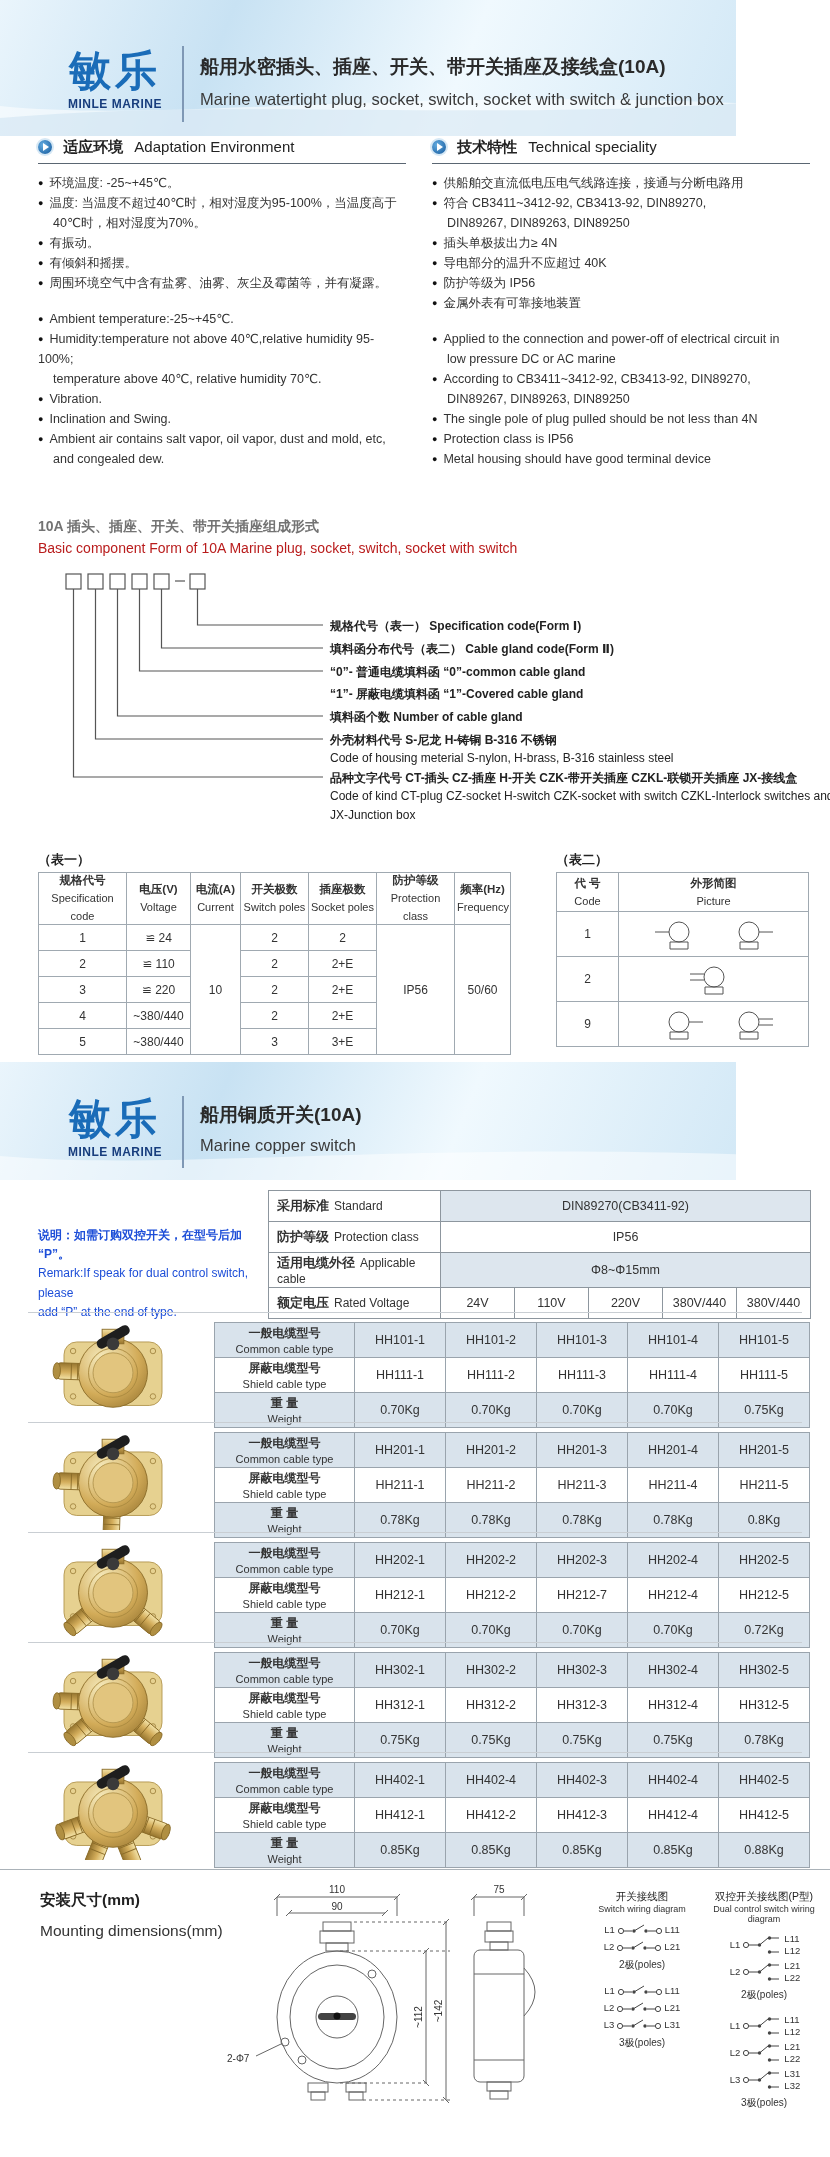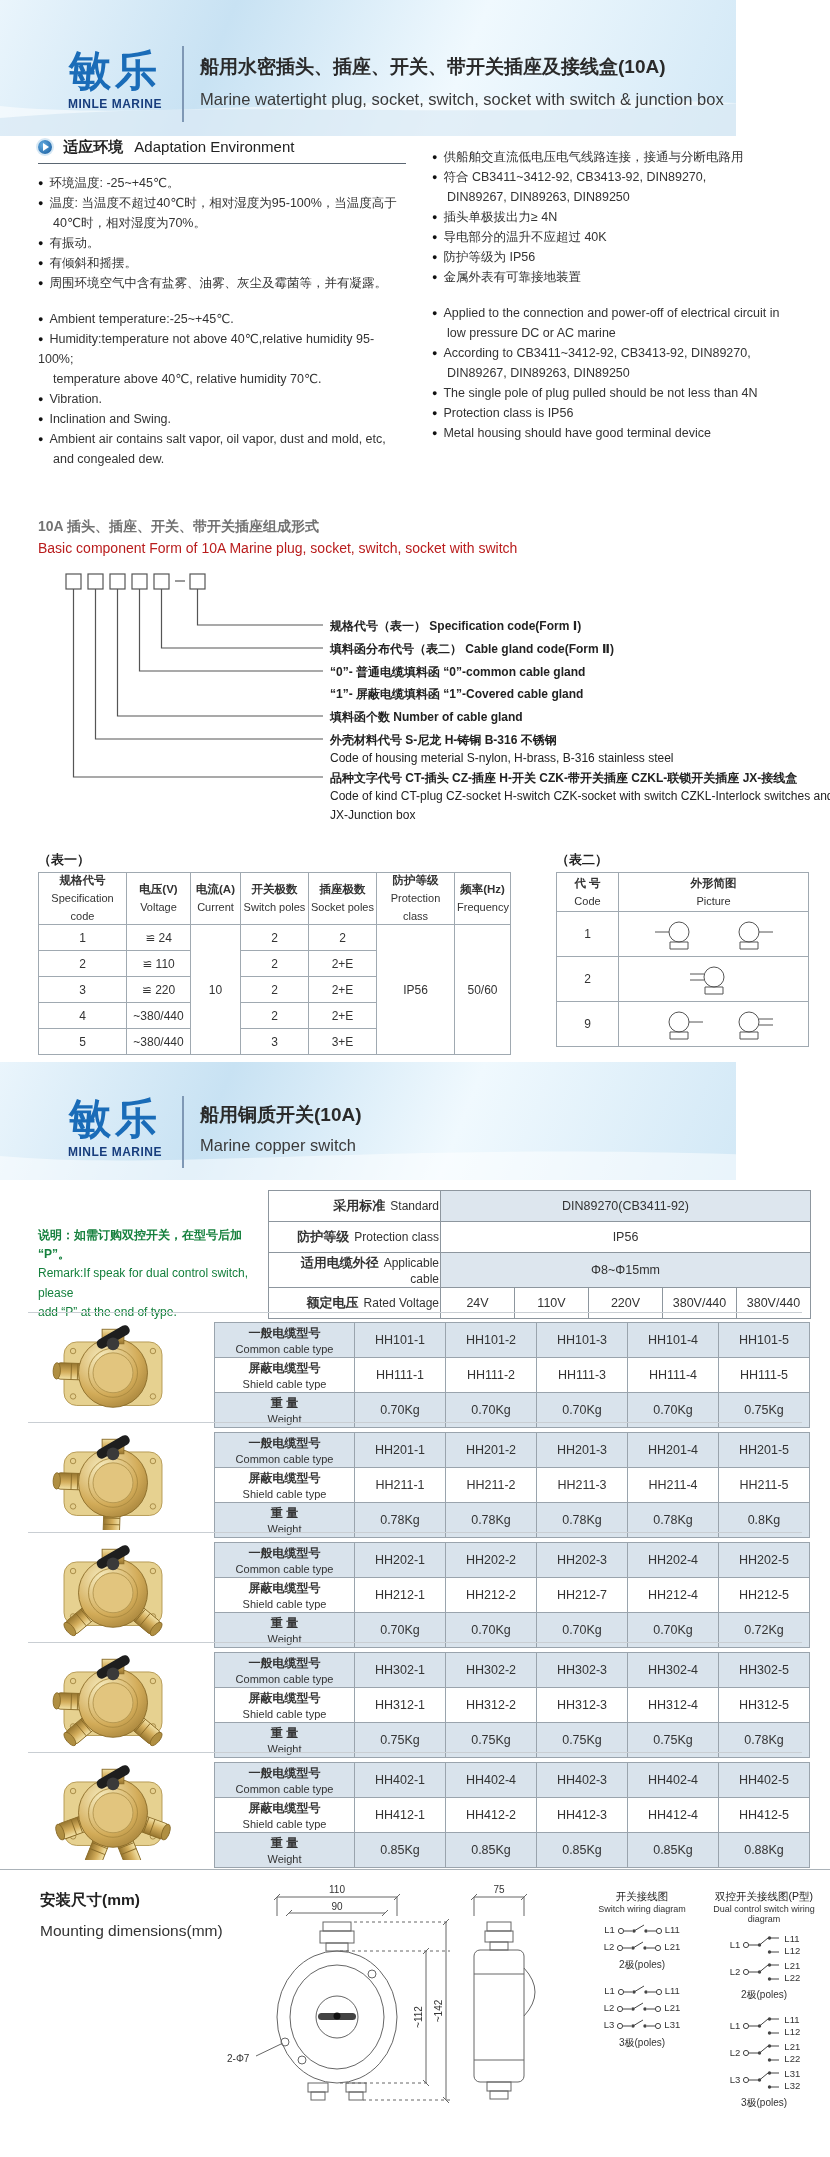--- a/index.html
+++ b/index.html
@@ -38,25 +38,25 @@
   
   .caption{position:absolute;font-size:13px;font-weight:bold;color:#222;}
   .ftable{position:absolute;border-collapse:collapse;table-layout:fixed;background:#fff;}
   .ftable th,.ftable td{border:1px solid #a0a9b1;text-align:center;color:#333;padding:0 2px;}
   .ftable th{height:38px;font-weight:bold;}
   .ftable th b{display:block;font-size:11.5px;}
   .ftable th i{font-style:normal;font-weight:normal;font-size:11px;}
   .ftable td{font-size:12px;height:25px;}
   #form2 td{height:44px;}
   
-  .remark{position:absolute;left:38px;top:1226px;width:238px;color:#15803d;font-size:12px;line-height:1.6;}
+  .remark{position:absolute;left:38px;top:1226px;width:238px;color:#1d4ed8;font-size:12px;line-height:1.6;}
   .remark .r1{font-weight:bold;}
   .spec{position:absolute;left:268px;top:1190px;border-collapse:collapse;table-layout:fixed;}
   .spec td{border:1px solid #8d969e;font-size:12.5px;height:28px;text-align:center;color:#333;}
-  .spec td.s-lbl{text-align:right;padding-left:24px;}
+  .spec td.s-lbl{text-align:left;padding-left:8px;}
   .spec td.s-lbl b{font-size:13px;margin-right:5px;}
   .spec td.s-lbl span{font-size:12px;}
   .shadecell{background:#dde6ee;}
   
   .psep{position:absolute;left:28px;width:774px;height:1px;background:#c9ced3;}
   .product{position:absolute;left:38px;width:772px;height:102px;}
   .p-img{position:absolute;left:0px;top:2px;width:150px;height:98px;}
   .ptable{position:absolute;left:176px;top:2px;border-collapse:collapse;table-layout:fixed;width:596px;}
   .ptable td{border:1px solid #9aa4ad;height:32px;text-align:center;font-size:12.5px;color:#333;}
   .ptable td.lbl b{display:block;font-size:12px;}
@@ -129,20 +129,25 @@
         <div class="b-line"><span class="dot">●</span><span>Humidity:temperature not above 40℃,relative humidity 95-100%;</span></div>
         <div class="b-line cont"><span>temperature above 40℃, relative humidity 70℃.</span></div>
         <div class="b-line"><span class="dot">●</span><span>Vibration.</span></div>
         <div class="b-line"><span class="dot">●</span><span>Inclination and Swing.</span></div>
         <div class="b-line"><span class="dot">●</span><span>Ambient air contains salt vapor, oil vapor, dust and mold, etc,</span></div>
         <div class="b-line cont"><span>and congealed dew.</span></div>
       </div>
   </div>
 
   <div class="col" style="left:432px;width:378px;">
+    <div class="sec-h">
+      <span class="sec-icon"></span>
+      <b>技术特性</b>
+      <span>Technical speciality</span>
+    </div>
     <div class="blist" id="tech-cn">
         <div class="b-line"><span class="dot">●</span><span>供船舶交直流低电压电气线路连接，接通与分断电路用</span></div>
         <div class="b-line"><span class="dot">●</span><span>符合 CB3411~3412-92, CB3413-92, DIN89270,</span></div>
         <div class="b-line cont"><span>DIN89267, DIN89263, DIN89250</span></div>
         <div class="b-line"><span class="dot">●</span><span>插头单极拔出力≥ 4N</span></div>
         <div class="b-line"><span class="dot">●</span><span>导电部分的温升不应超过 40K</span></div>
         <div class="b-line"><span class="dot">●</span><span>防护等级为 IP56</span></div>
         <div class="b-line"><span class="dot">●</span><span>金属外表有可靠接地装置</span></div>
       </div>
     <div class="blist en" id="tech-en">

